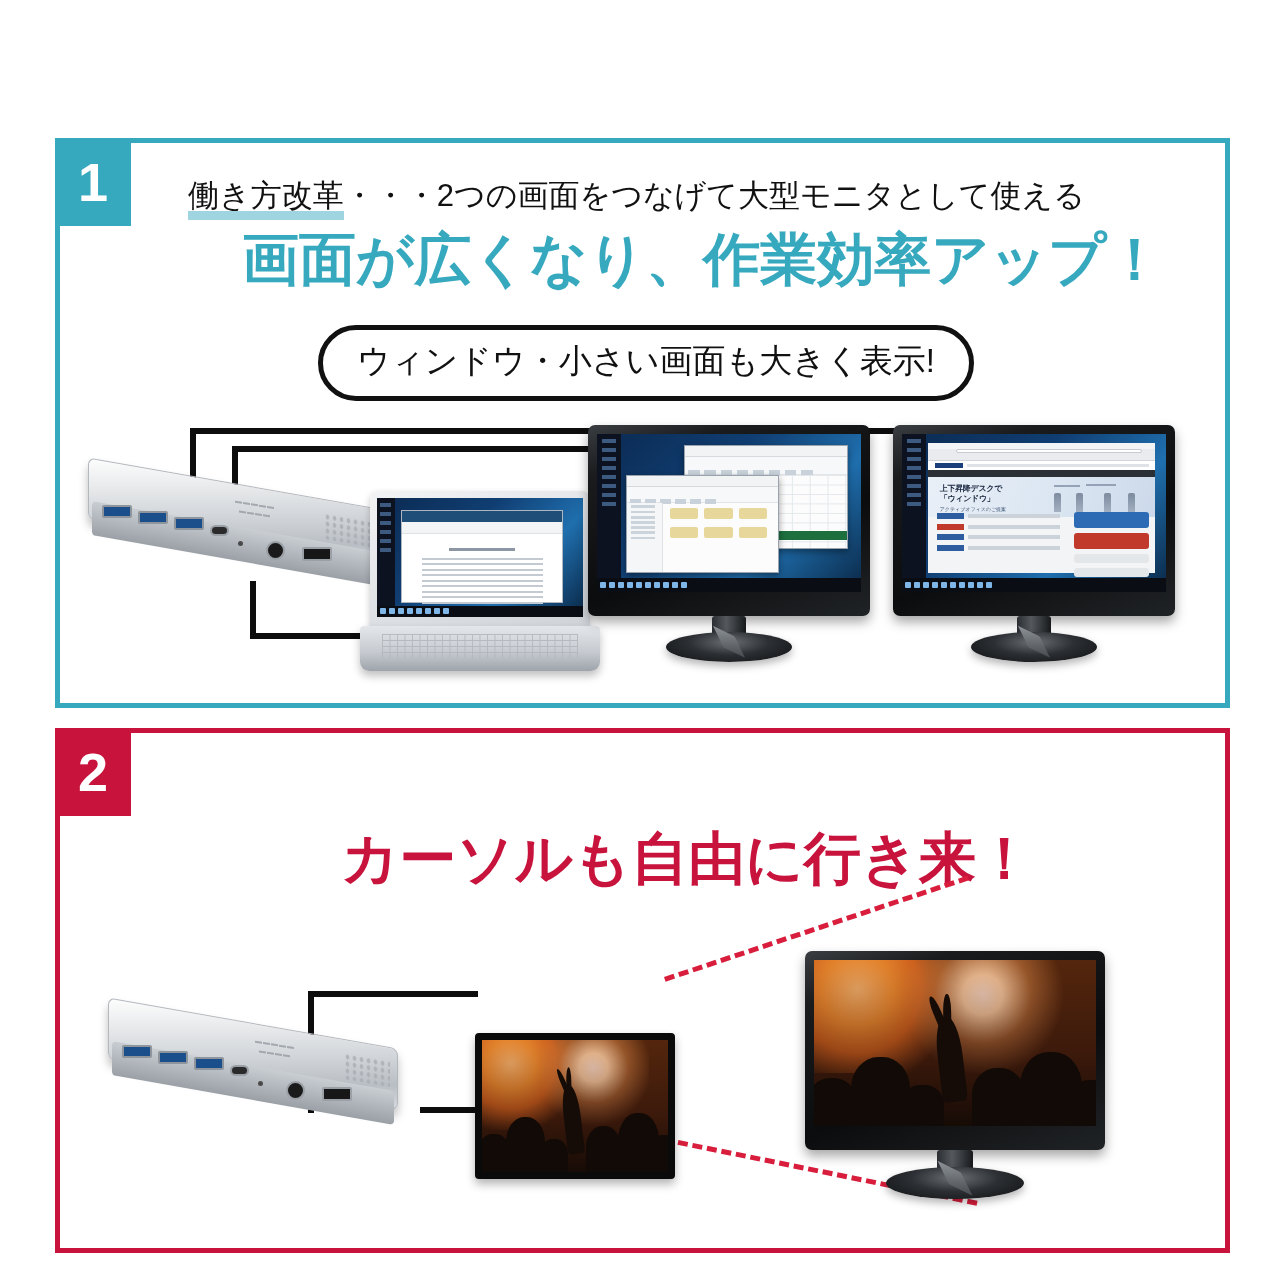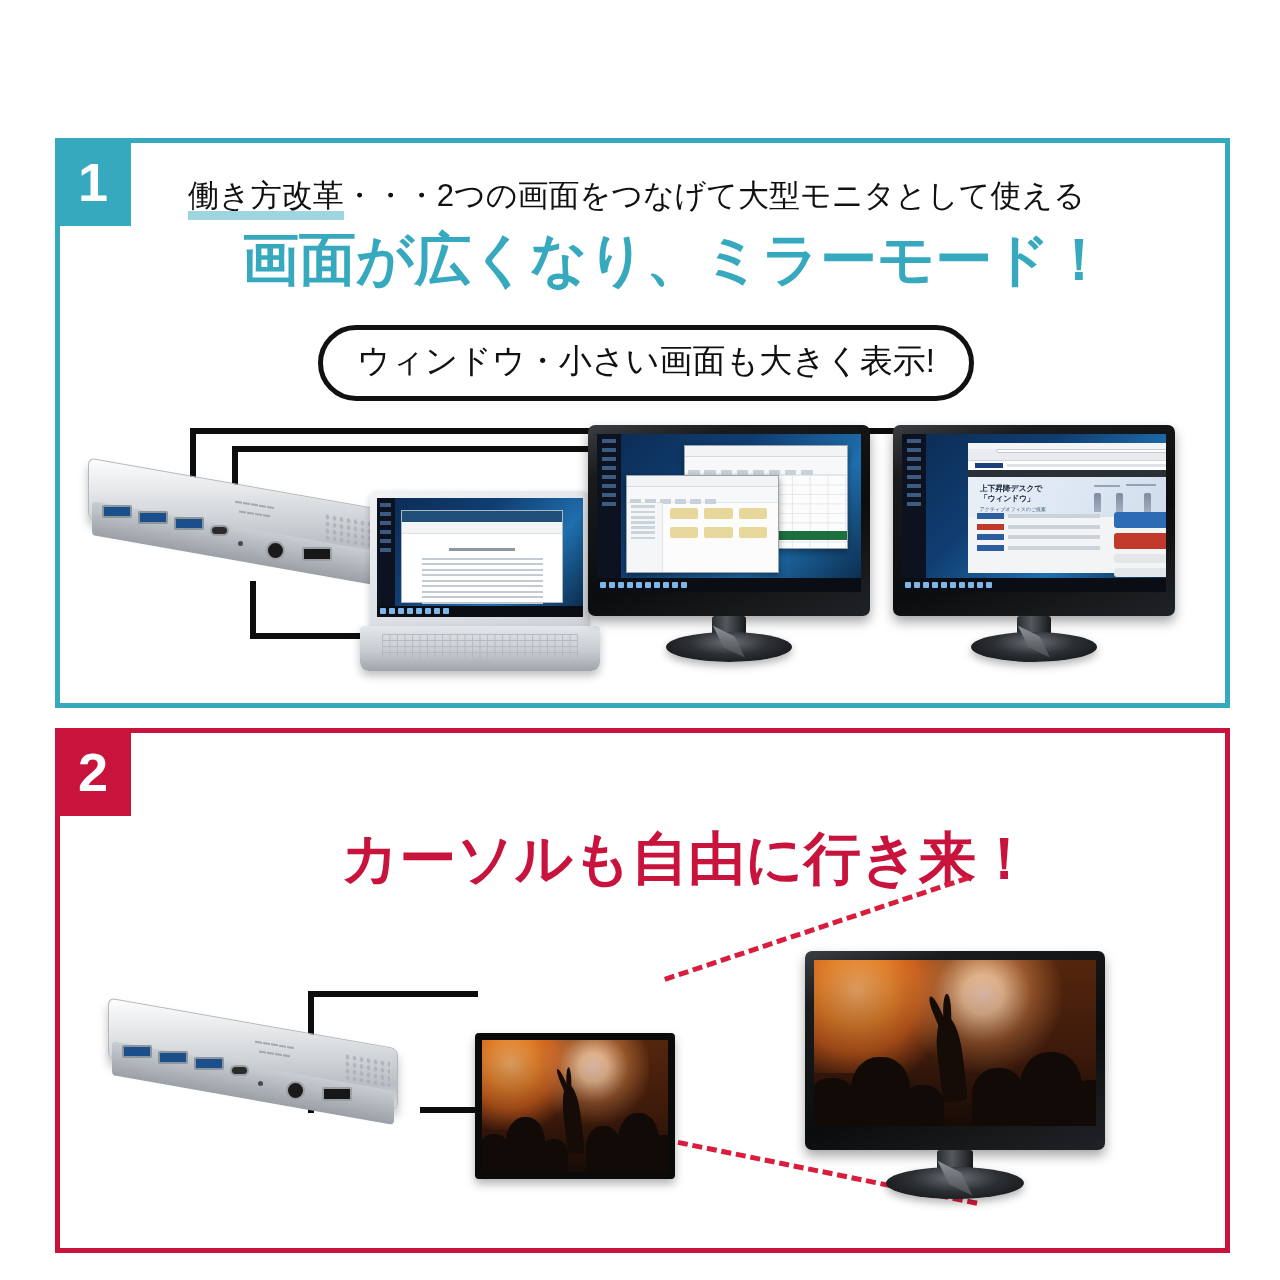--- a/index.html
+++ b/index.html
@@ -260,21 +260,21 @@
 
 <div class="page">
 
 
   <div class="panel panel-1">
 
     <div class="badge badge-1">1</div>
 
     <div class="lead lead-1"><span class="hl">働き方改革</span><span>・・・2つの画面をつなげて大型モニタとして使える</span></div>
 
-    <div class="headline headline-1">画面が広くなり、ミラーモード！</div>
+    <div class="headline headline-1">画面が広くなり、作業効率アップ！</div>
 
     <div class="pill">ウィンドウ・小さい画面も大きく表示!</div>
 
     <div class="scene">
 
       <div class="cable" style="left:130px; top:290px; width:6px; height:82px;"></div>
       <div class="cable" style="left:130px; top:285px; width:920px; height:6px;"></div>
       <div class="cable" style="left:1044px; top:285px; width:6px; height:42px;"></div>
 
       <div class="cable" style="left:172px; top:305px; width:6px; height:64px;"></div>
@@ -401,21 +401,21 @@
             <div class="leftbar">
                 <i></i>
                 <i></i>
                 <i></i>
                 <i></i>
                 <i></i>
                 <i></i>
                 <i></i>
                 <i></i>
               </div>
-            <div class="browser" style="left:10%; top:6%; width:86%; height:82%;margin-left:40px;">
+            <div class="browser" style="left:10%; top:6%; width:86%; height:82%;">
               <div class="chrome">
                   <div class="addr"></div>
                 </div>
               <div class="brand">
                 <div class="mark"></div>
                 <div class="navtxt"></div>
               </div>
               <div class="nav"></div>
               <div class="hero">
                 <div class="h1">上下昇降デスクで</div>

